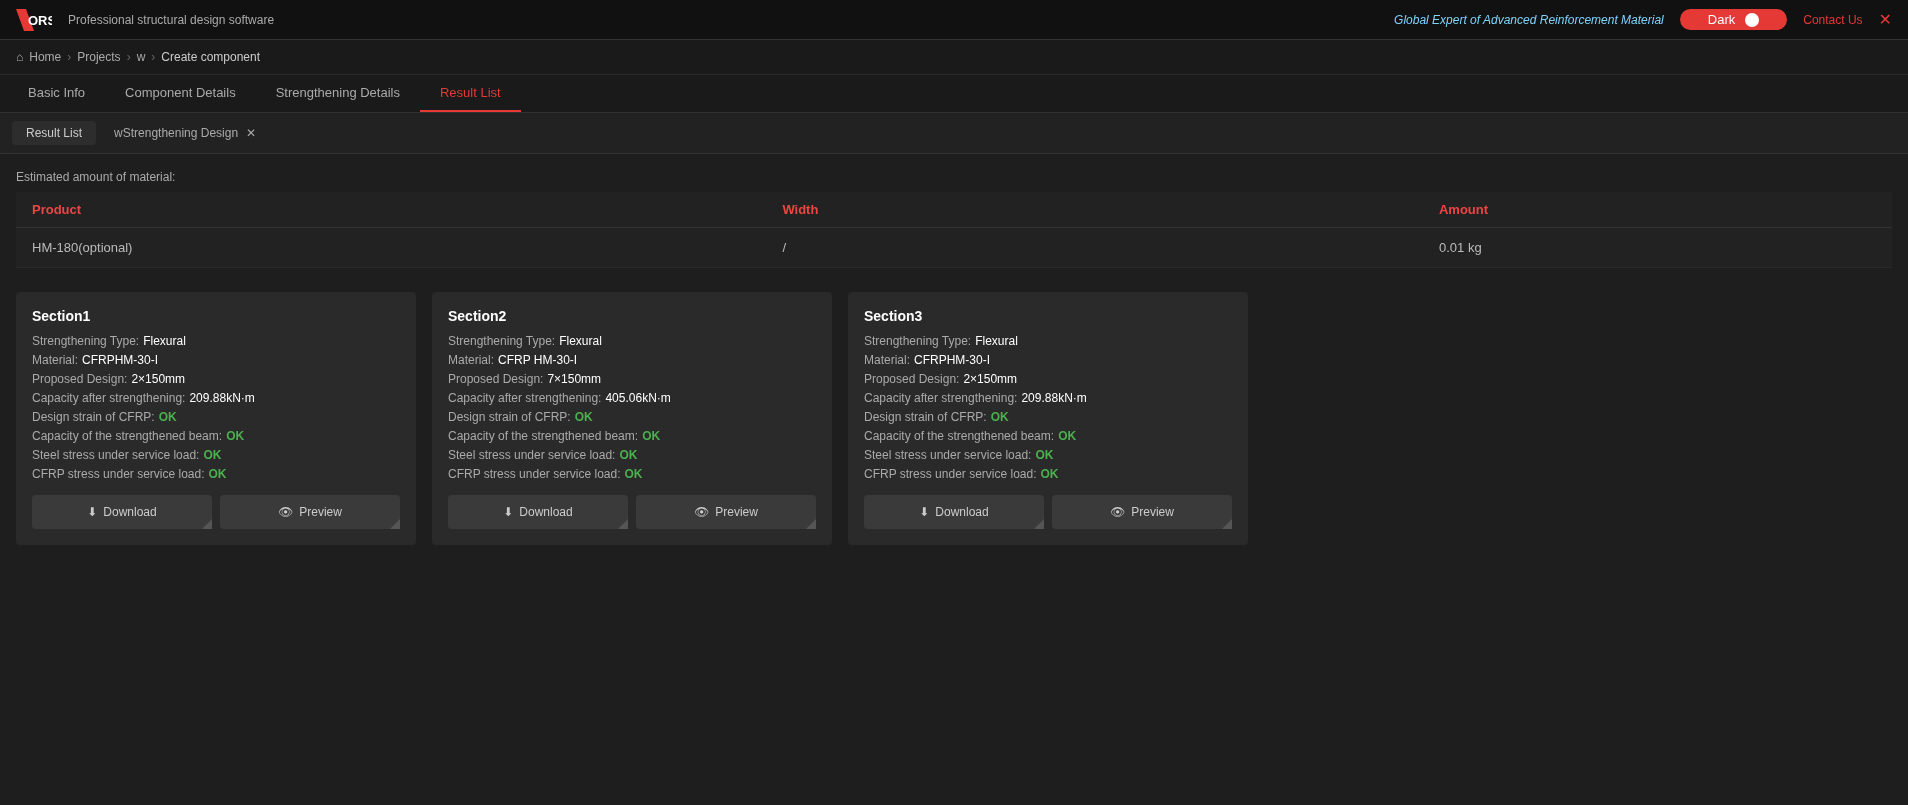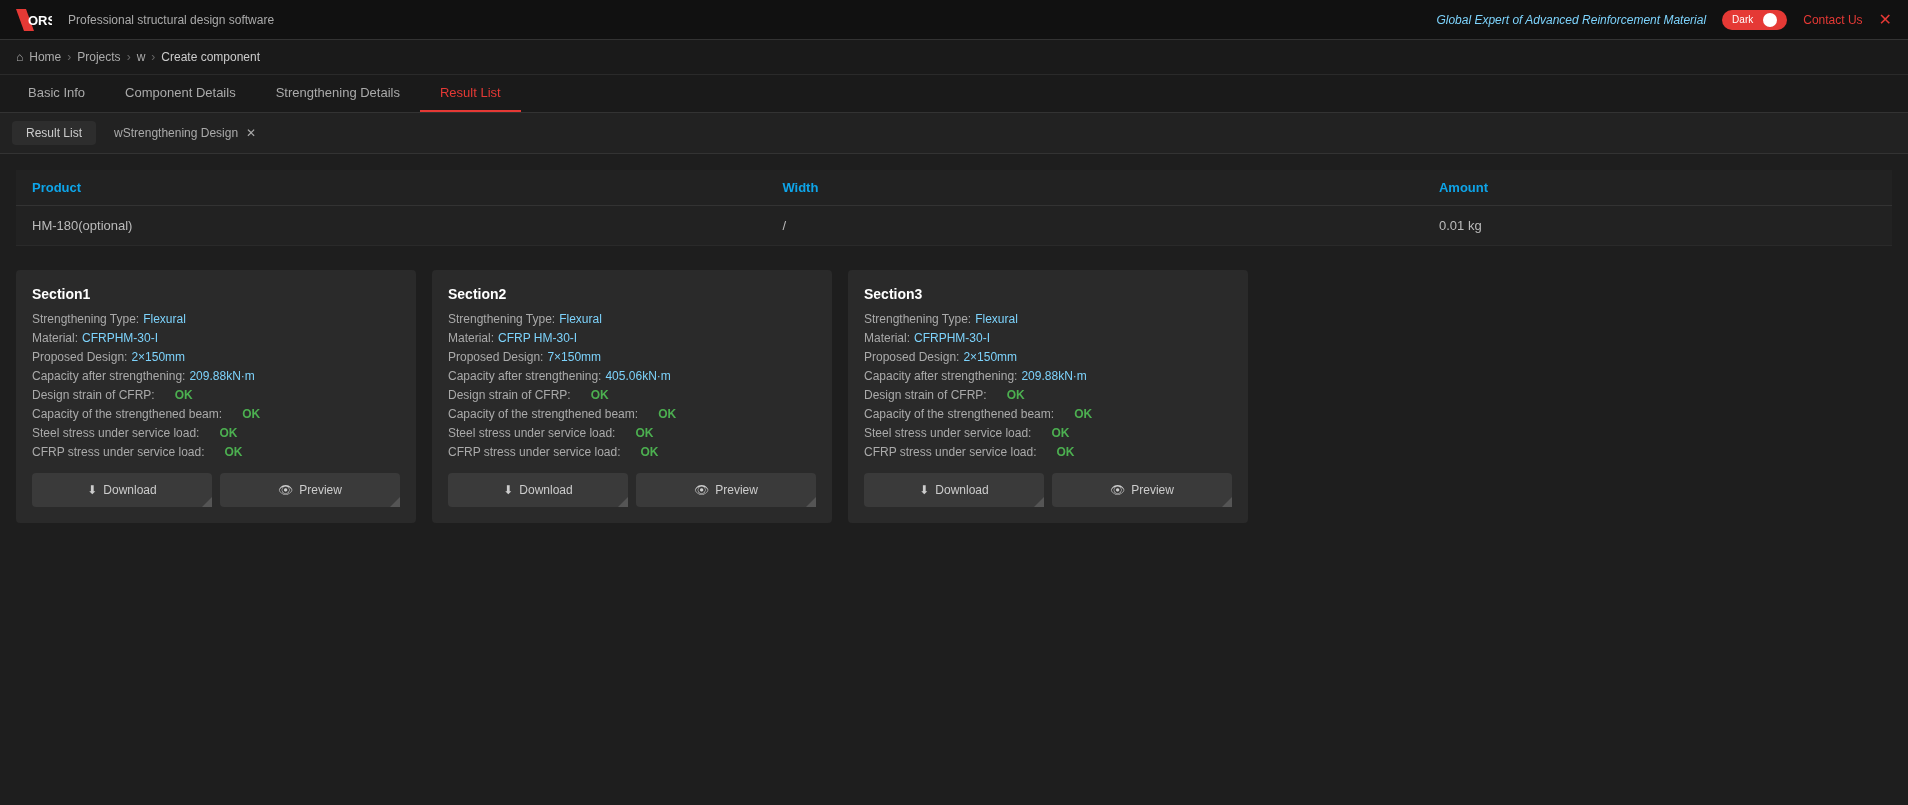--- a/index.html
+++ b/index.html
@@ -30,23 +30,23 @@
       display: flex;
       align-items: center;
       gap: 16px;
     }
     .dark-toggle {
       display: flex;
       align-items: center;
       gap: 6px;
       background: #e53935;
       border-radius: 12px;
-      padding: 3px 10px;
+      padding: 3px 28px;
       color: #fff;
-      font-size: 10px;
+      font-size: 13px;
     }
     .toggle-ball {
       width: 14px;
       height: 14px;
       background: #fff;
       border-radius: 50%;
       margin-left: 4px;
     }
     .contact-btn {
       color: #e53935;
@@ -135,21 +135,21 @@
     }
     .material-table {
       width: 100%;
       border-collapse: collapse;
       margin-bottom: 24px;
       background: #222;
     }
     .material-table th {
       text-align: left;
       padding: 10px 16px;
-      color: #0ea5e9;
+      color: #ef4444;
       font-weight: bold;
       font-size: 13px;
       border-bottom: 1px solid #333;
     }
     .material-table td {
       padding: 12px 16px;
       color: #bbb;
       font-size: 13px;
       border-bottom: 1px solid #2a2a2a;
     }
@@ -178,25 +178,25 @@
       font-weight: bold;
       margin-bottom: 10px;
     }
     .section-row {
       display: flex;
       margin-bottom: 5px;
       font-size: 12px;
       color: #aaa;
     }
     .section-row .label { color: #aaa; }
-    .section-row .value { color: #7dd3fc; margin-left: 4px; text-align: center; }
+    .section-row .value { color: #ffffff; margin-left: 4px; text-align: center; }
     .section-row .ok-badge {
       color: #4caf50;
       font-weight: bold;
-      margin-left: 20px;
+      margin-left: 4px;
     }
     .card-buttons {
       display: flex;
       gap: 8px;
       margin-top: 14px;
     }
     .card-btn {
       flex: 1;
       background: #3a3a3a;
       border: none;
@@ -269,20 +269,21 @@
 <div class="sub-tabs">
   <div class="sub-tab active">Result List</div>
   <div class="sub-tab" style="display:flex;align-items:center;gap:4px;justify-content:space-between;">
     <span>wStrengthening Design</span>
     <span class="sub-tab-close">✕</span>
   </div>
 </div>
 
 <div class="main-content">
 
+  <div class="section-label">Estimated amount of material:</div>
   <table class="material-table">
     <thead>
       <tr>
         <th class="col-product">Product</th>
         <th class="col-width">Width</th>
         <th class="col-amount">Amount</th>
       </tr>
     </thead>
     <tbody id="material-tbody">
         <tr>

